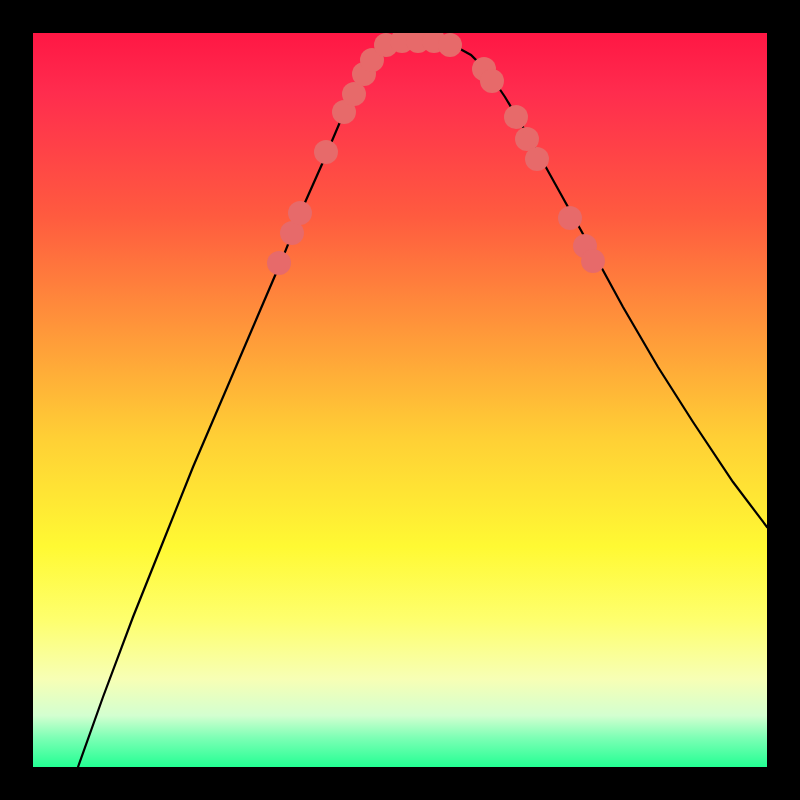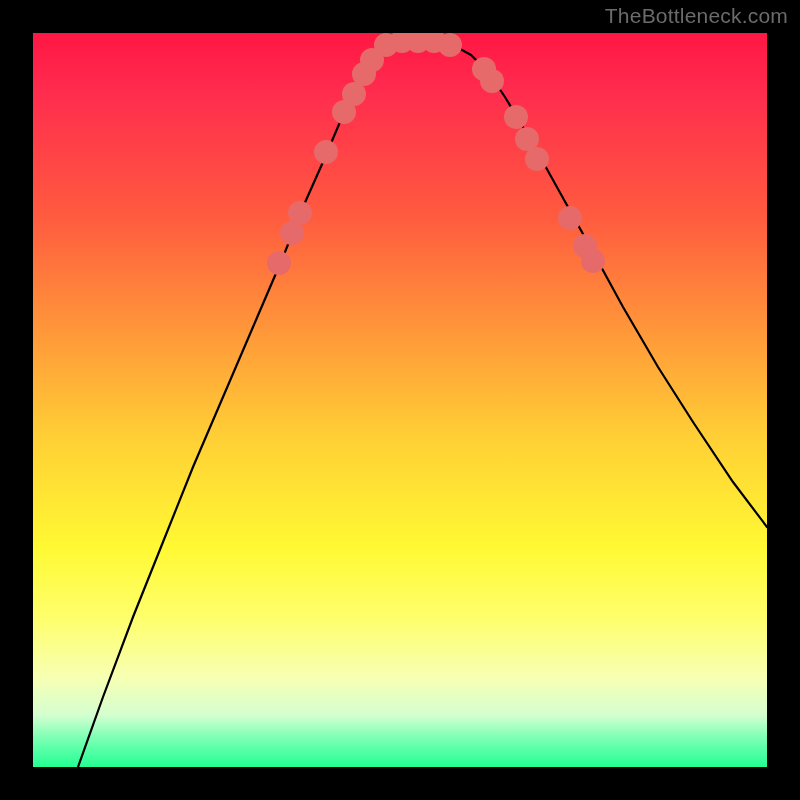--- a/index.html
+++ b/index.html
@@ -63,21 +63,20 @@
     top: 0;
     width: 100%;
     height: 100%;
   }
 </style>
 </head>
 <body>
 
 <div class="frame">
 
-  <div class="watermark">TheBottleneck.com</div>
 
   <div class="plot-area">
     <div class="gradient"></div>
 
     <svg class="curve" viewBox="0 0 734 734" preserveAspectRatio="none">
       <path id="curve-path" fill="none" stroke="#000" stroke-width="2.2" stroke-linecap="round" d="M45 734 L70 664 L100 584 L130 509 L160 434 L190 364 L220 294 L250 224 L270 174 L290 129 L307 89 L320 64 L335 39 L350 22 L365 12 L380 9 L400 9 L420 12 L438 22 L455 39 L472 64 L490 94 L510 129 L535 174 L560 219 L590 274 L625 334 L660 389 L700 449 L734 494"></path>
       <g id="marker-group">
           <circle cx="246" cy="230" r="12" fill="#e76a6a"></circle>
           <circle cx="259" cy="200" r="12" fill="#e76a6a"></circle>
           <circle cx="267" cy="180" r="12" fill="#e76a6a"></circle>

